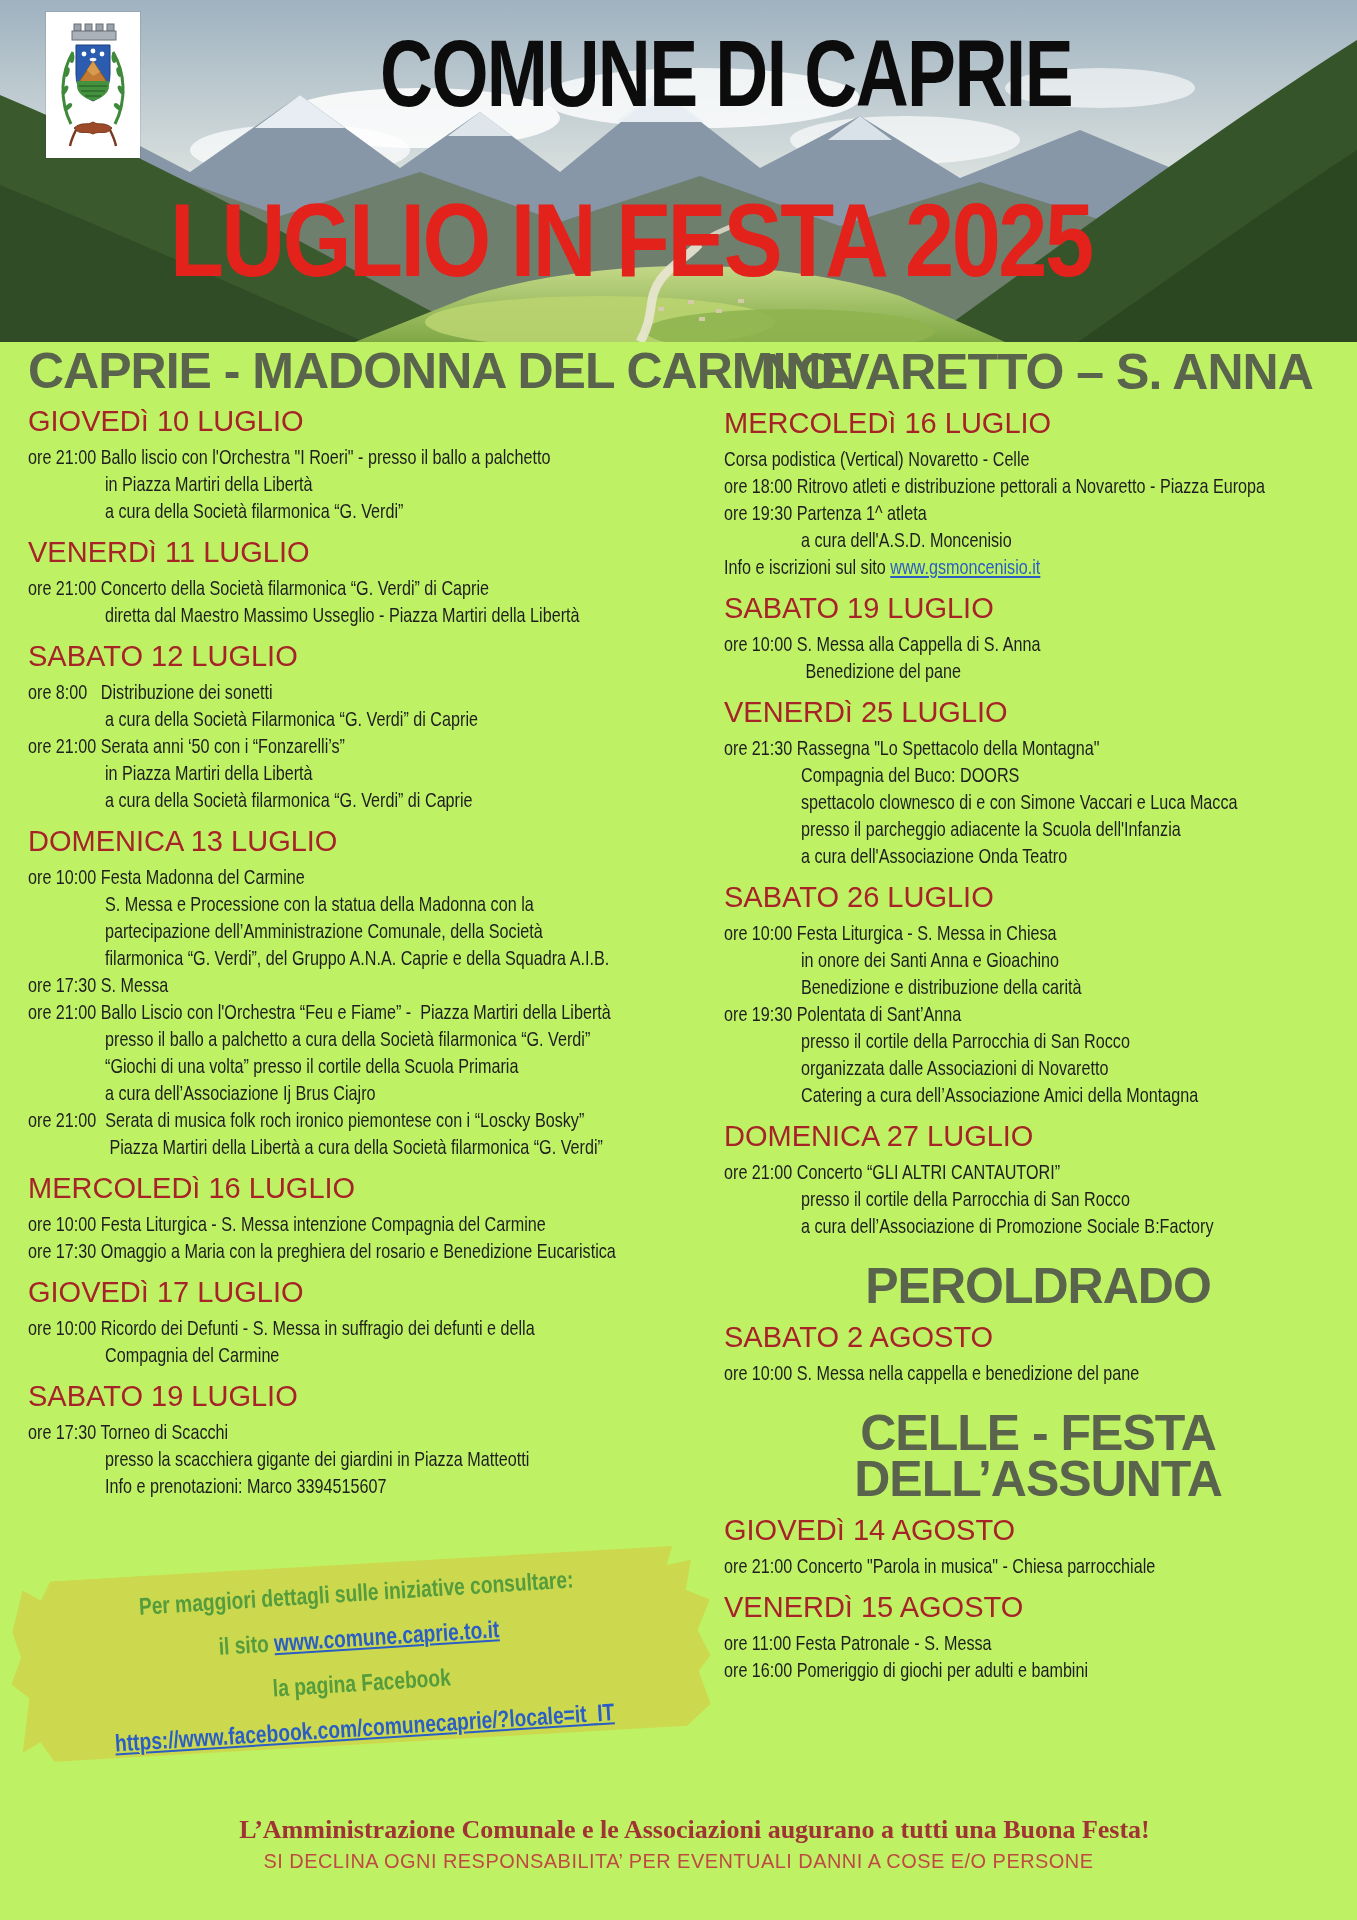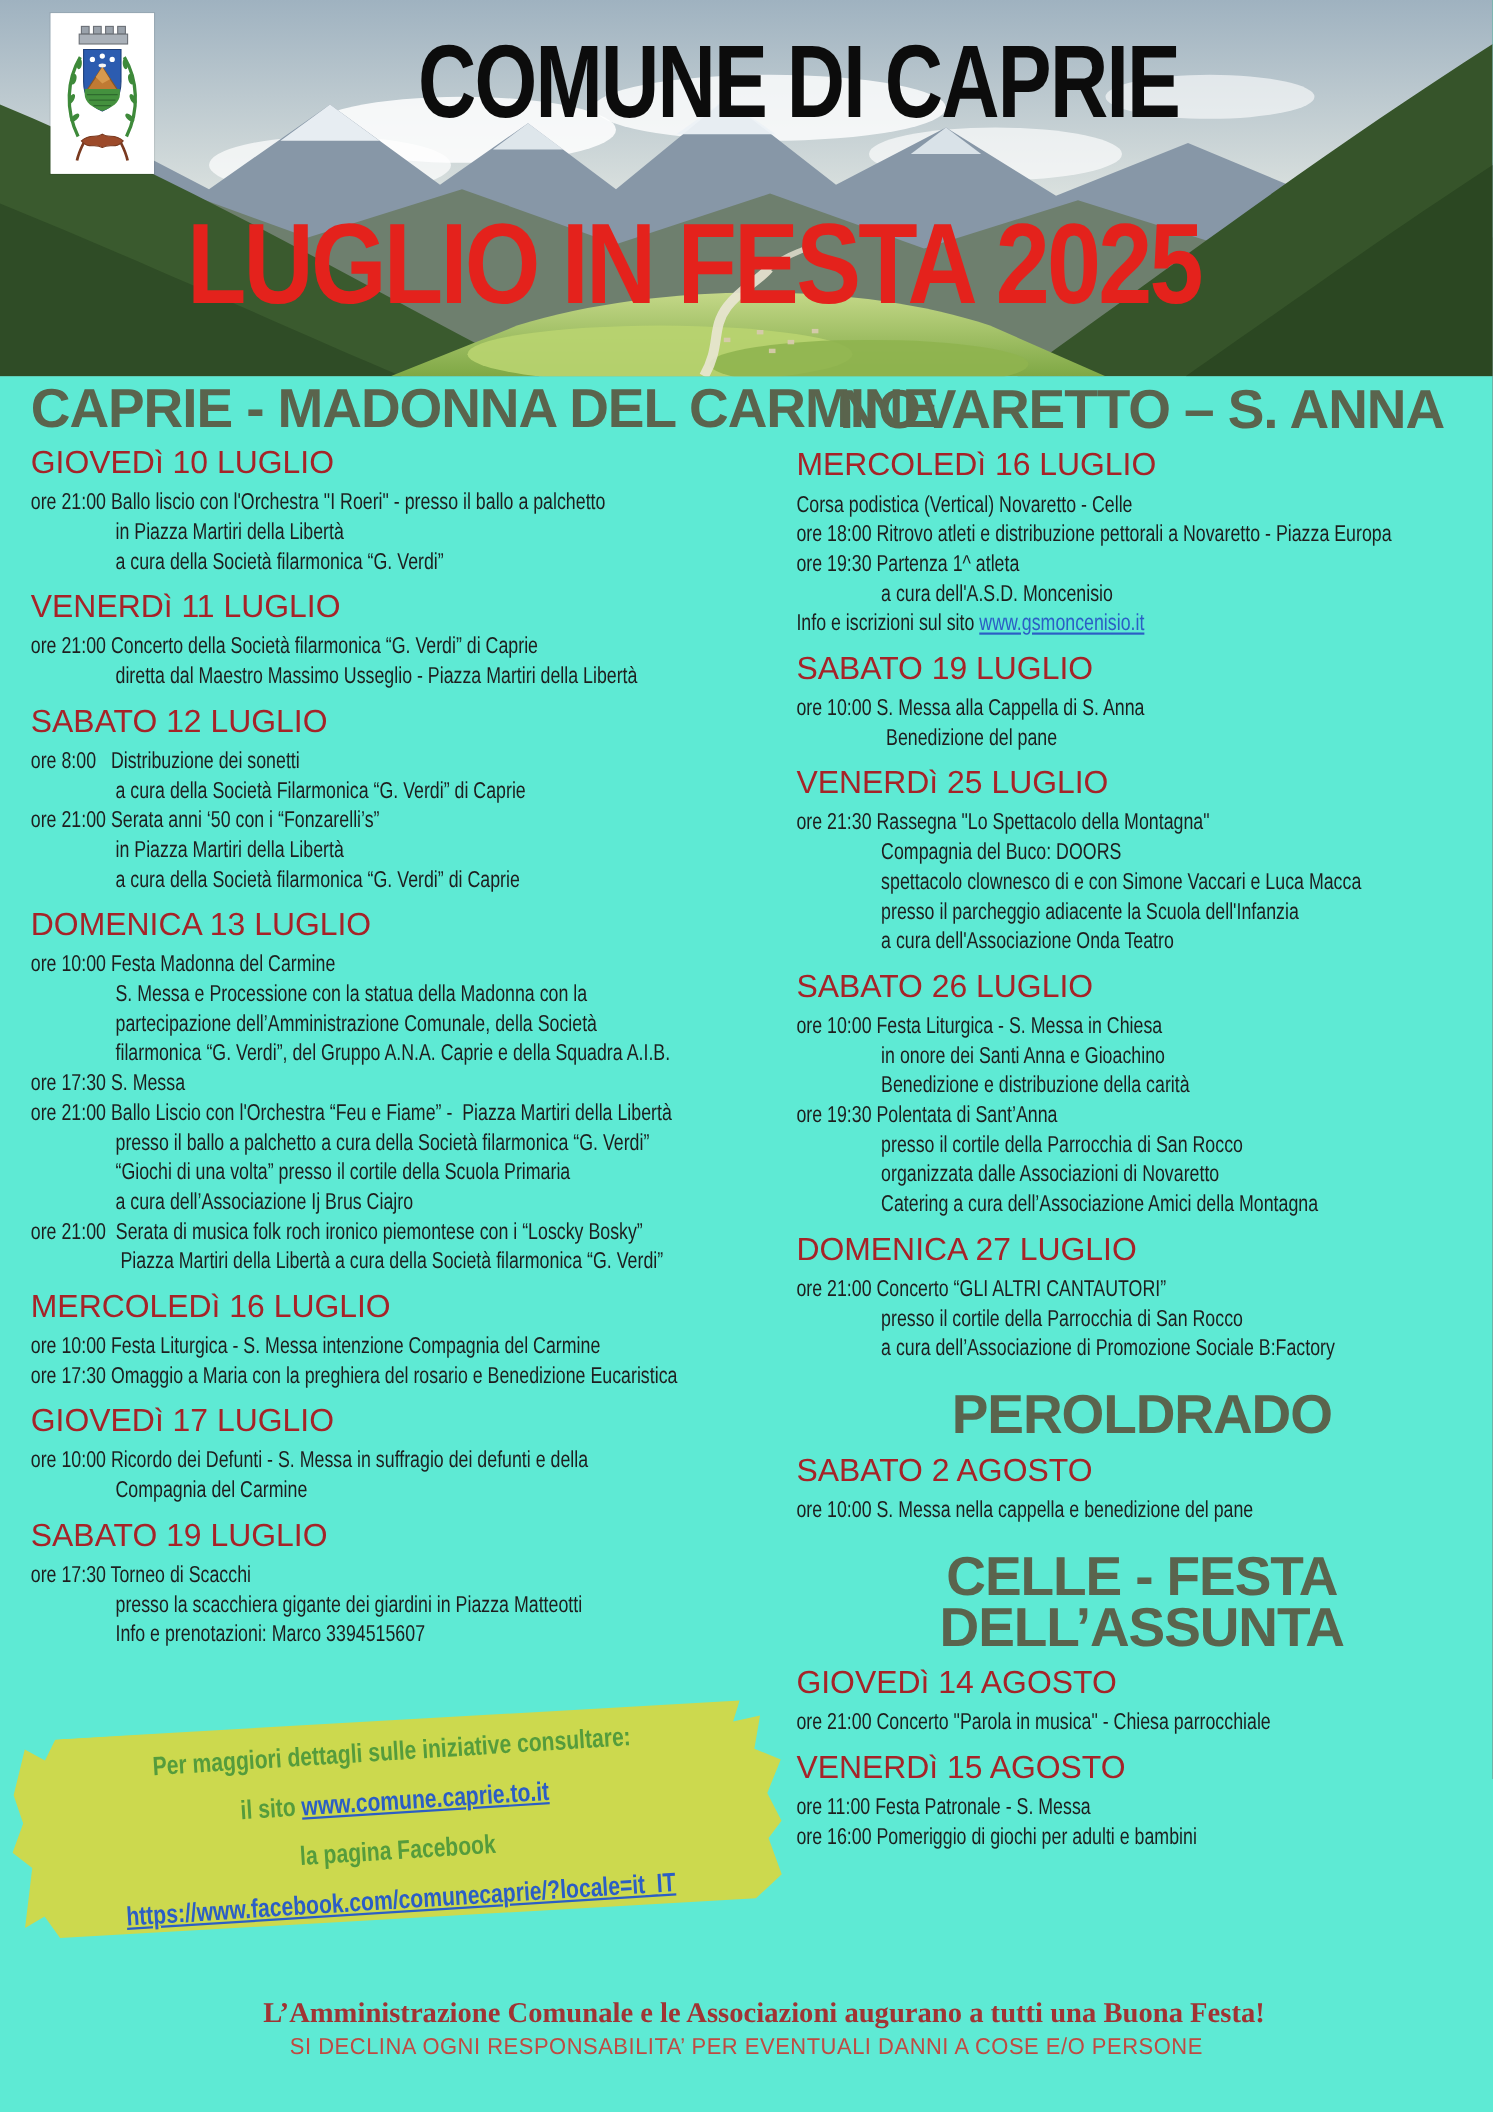--- a/index.html
+++ b/index.html
@@ -1,16 +1,16 @@
 <!DOCTYPE html>
 <html><head>
 <meta charset="utf-8">
 <style>
   html,body{margin:0;padding:0;background:#777;}
-  .page{position:relative;width:1357px;height:1920px;margin:0 auto;background:#5eead4;
+  .page{position:relative;width:1357px;height:1920px;margin:0 auto;background:#bef264;
         font-family:"Liberation Sans",sans-serif;overflow:hidden;}
 
   
   .hero{position:absolute;left:0;top:0;width:1357px;height:342px;}
   .hero svg{display:block;width:100%;height:100%;}
   .crest-box{position:absolute;left:46px;top:12px;width:94px;height:146px;background:#ffffff;
              box-shadow:0 0 0 1px rgba(0,0,0,.08);}
   .crest-box svg{display:block;width:100%;height:100%;}
   .muni-title{position:absolute;left:380px;top:27px;margin:0;white-space:nowrap;
               font-size:94px;line-height:1;font-weight:700;color:#0c0c0c;

